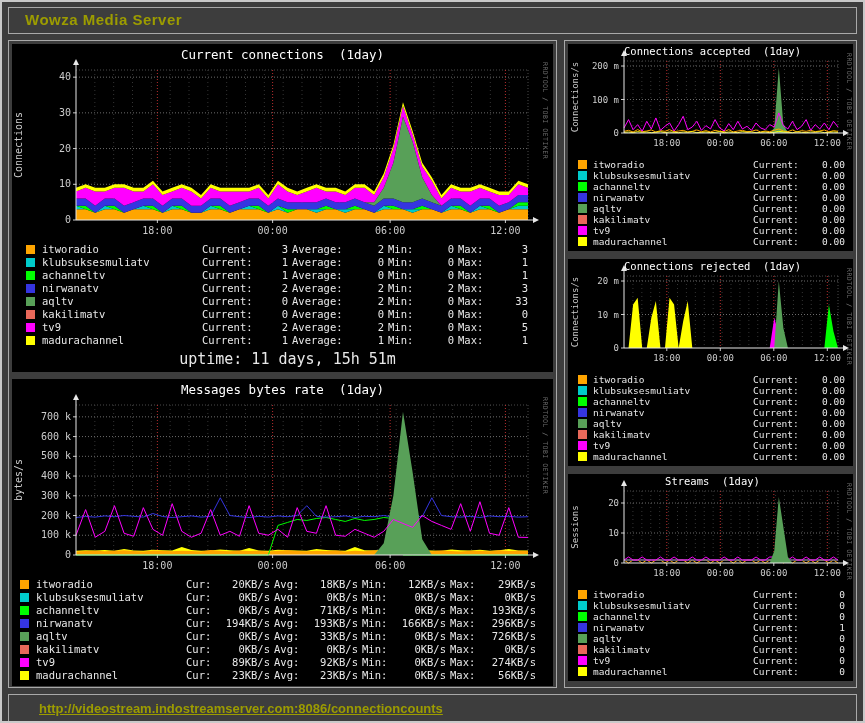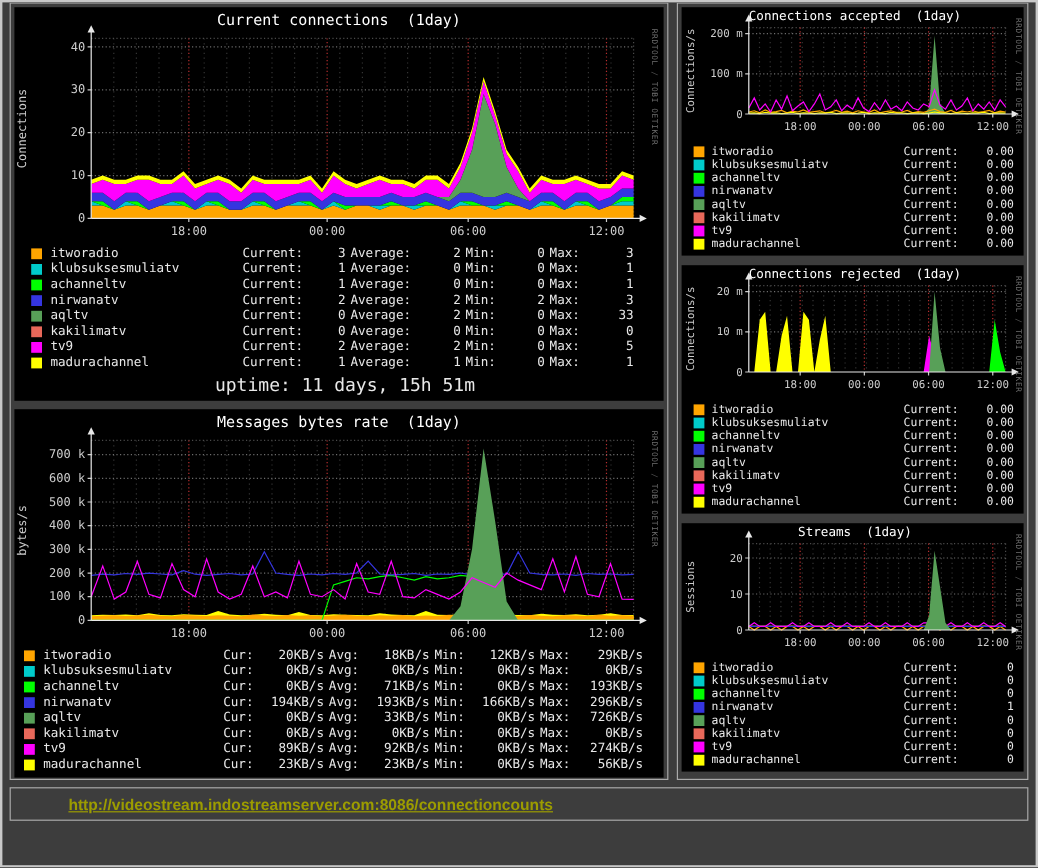--- a/index.html
+++ b/index.html
@@ -17,27 +17,30 @@
   .legend{color:#E8E8E8;padding:3px 4px 4px 14px;}
   .legend .lrow{display:grid;align-items:center;height:13px;font-size:10.5px;line-height:13px;}
   .legend-conn .lrow{grid-template-columns:12px 156px 56px 26px 62px 26px 36px 26px 36px 30px;column-gap:4px;}
   .legend-bytes .lrow{grid-template-columns:12px 146px 30px 50px 30px 50px 30px 50px 30px 52px;column-gap:4px;}
   .legend-bytes{padding-left:8px;}
   .legend-small{padding:3px 8px 4px 10px;}
   .legend-small .lrow{grid-template-columns:11px 1fr 52px 36px;column-gap:4px;height:11px;font-size:9.5px;line-height:11px;}
   .sw{width:9px;height:9px;display:inline-block;}
   .lval{text-align:right;}
   .lnote{text-align:center;font-size:15px;padding-top:3px;color:#E8E8E8;}
-  .ftr{margin:6px;border:1px solid #A9A9A9;padding:3px 8px 4px 48px;}
+  .ftr{margin:6px;border:1px solid #A9A9A9;padding:3px 8px 4px 30px;}
   a.flink{color:#9C9C00;font:bold 13px "Liberation Sans",sans-serif;text-decoration:underline;}
 </style>
 </head>
 <body>
 
 <div class="page">
+  <div class="hdr">
+    <span class="t">Wowza Media Server</span>
+  </div>
   <div class="main">
     <div class="panel left">
       <div class="gblock">
         <svg class="gsvg" width="541" height="196" viewBox="0 0 541 196">
             <line x1="82.83333333333333" y1="26" x2="82.83333333333333" y2="176" stroke="#343434" stroke-dasharray="1,3"></line>
             <line x1="101.66666666666666" y1="26" x2="101.66666666666666" y2="176" stroke="#343434" stroke-dasharray="1,3"></line>
             <line x1="120.5" y1="26" x2="120.5" y2="176" stroke="#343434" stroke-dasharray="1,3"></line>
             <line x1="139.33333333333331" y1="26" x2="139.33333333333331" y2="176" stroke="#343434" stroke-dasharray="1,3"></line>
             <line x1="158.16666666666669" y1="26" x2="158.16666666666669" y2="176" stroke="#343434" stroke-dasharray="1,3"></line>
             <line x1="177" y1="26" x2="177" y2="176" stroke="#343434" stroke-dasharray="1,3"></line>

